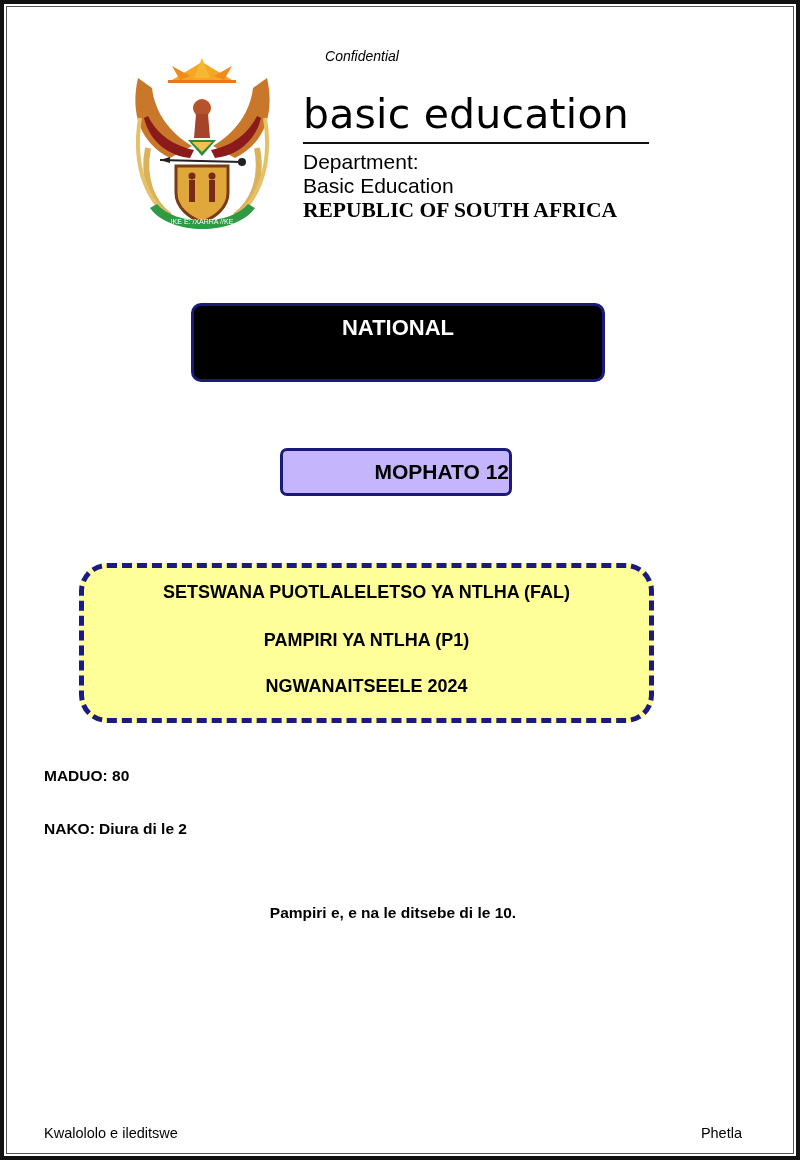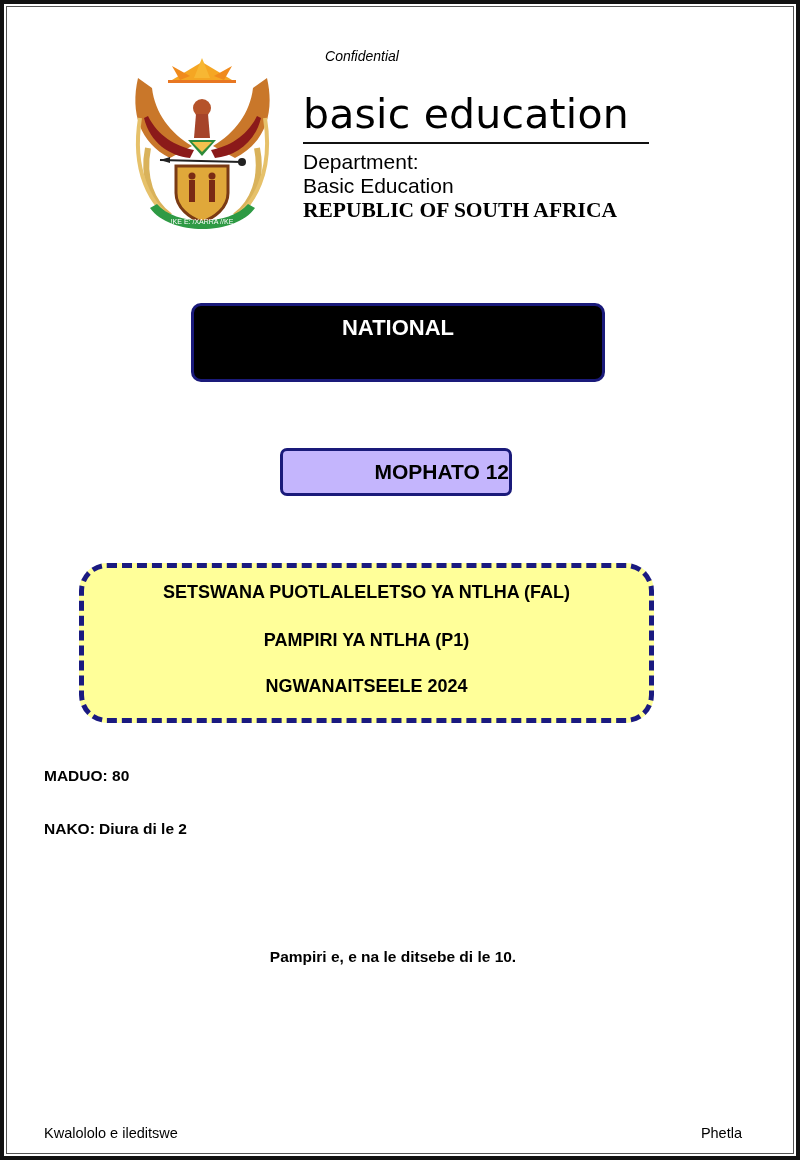--- a/index.html
+++ b/index.html
@@ -11,21 +11,21 @@
   .brand { position: absolute; left: 303px; top: 90px; width: 350px; }
   .brand-title { font-family: "DejaVu Sans", sans-serif; font-size: 41px; line-height: 48px; letter-spacing: 0.2px; }
   .brand-rule { width: 346px; height: 2px; background: #111; margin-top: 4px; margin-bottom: 6px; }
   .brand-line { font-size: 21px; line-height: 24px; }
   .brand-line.bold { font-weight: bold; font-size: 21.5px; font-family: Liberation Serif, serif; }
   .nsc-box { position: absolute; left: 191px; top: 303px; width: 414px; height: 79px; box-sizing: border-box; background: #000; border: 3px solid #1a1a7a; border-radius: 10px; color: #fff; font-weight: bold; font-size: 22px; line-height: 28px; text-align: center; padding-top: 8px; }
   .grade-box { position: absolute; left: 280px; top: 448px; width: 232px; height: 48px; box-sizing: border-box; background: #c4b5fd; border: 3px solid #1a1a7a; border-radius: 7px; font-weight: bold; font-size: 21px; line-height: 42px; text-align: right; }
   .subject-box { position: absolute; left: 79px; top: 563px; width: 575px; height: 160px; box-sizing: border-box; background: #ffff99; border: 5px dashed #1a1a80; border-radius: 28px; text-align: center; font-weight: bold; font-size: 18px; }
   .subject-line { position: absolute; left: 0; width: 100%; }
   .meta { position: absolute; left: 44px; font-weight: bold; font-size: 15.5px; }
-  .pages-note { position: absolute; top: 948px; left: 0; width: 786px; text-align: center; font-weight: bold; font-size: 15.5px; }
+  .pages-note { position: absolute; top: 904px; left: 0; width: 786px; text-align: center; font-weight: bold; font-size: 15.5px; }
   .footer-left { position: absolute; left: 44px; top: 1125px; font-size: 14.5px; }
   .footer-right { position: absolute; right: 58px; top: 1125px; font-size: 14.5px; }
 </style>
 </head>
 <body>
 
 <div class="frame-outer"></div>
 <div class="frame-inner"></div>
 
 <div class="header-note">Confidential</div>

